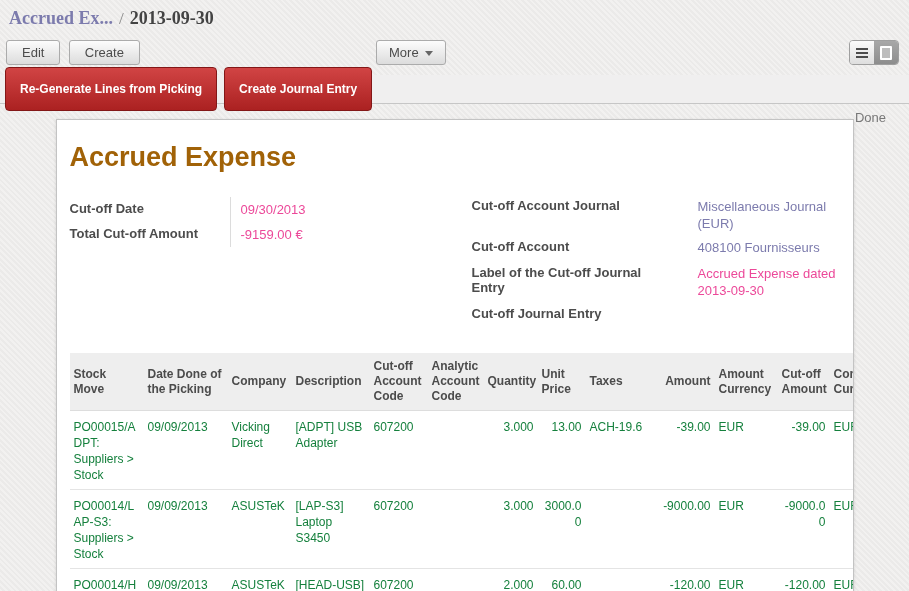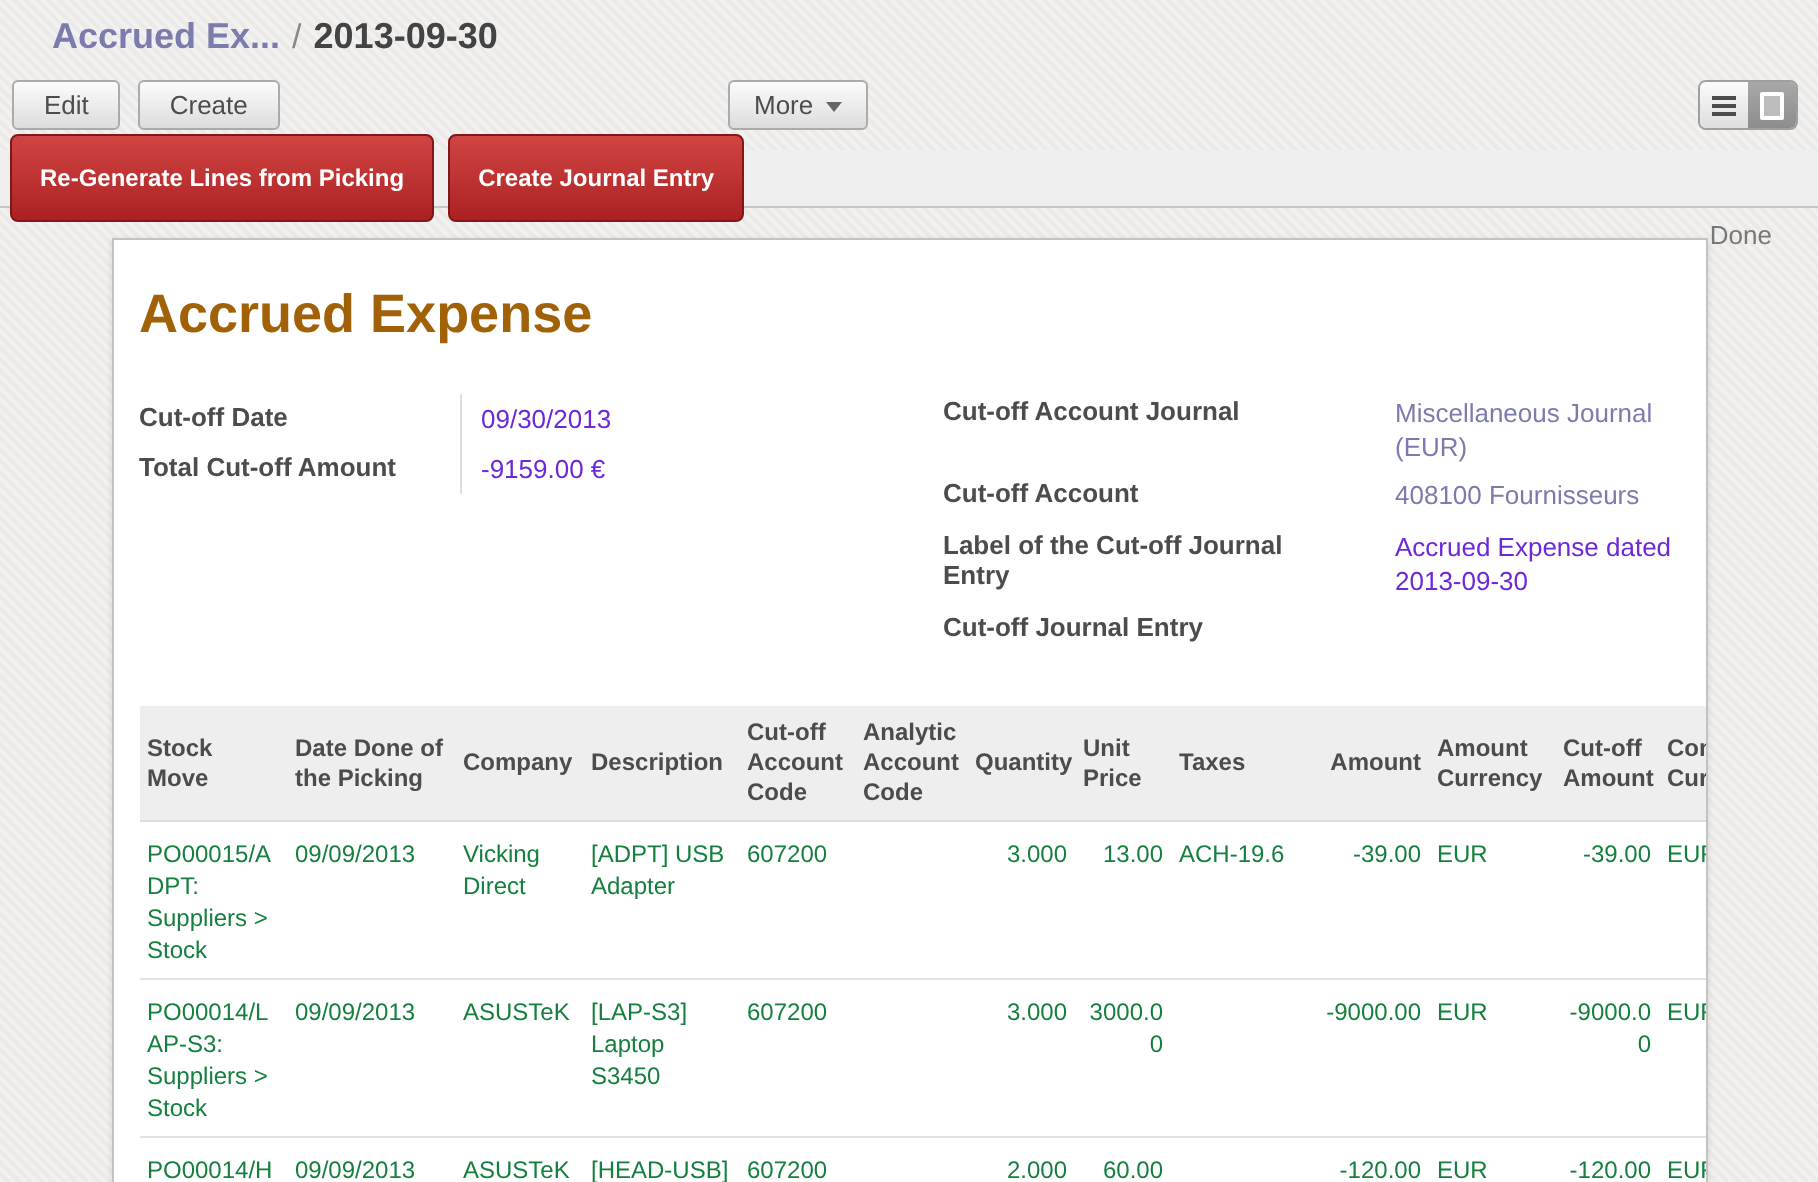--- a/index.html
+++ b/index.html
@@ -5,36 +5,36 @@
   * { margin:0; padding:0; box-sizing:border-box; }
   html,body { width:909px; height:591px; overflow:hidden; }
   body {
     font-family:"Liberation Sans", sans-serif;
     background-color:#eeedec;
     background-image:repeating-linear-gradient(45deg,#f2f1f0 0 2px,#ebeae9 2px 4px);
     color:#4c4c4c;
   }
 
   
-  .crumb-bar { padding:8px 0 0 26px; height:32px; }
+  .crumb-bar { padding:8px 0 0 9px; height:32px;font-family:Liberation Serif, serif; }
   .crumb-parent { color:#7c7bad; font-size:18px; font-weight:bold; text-decoration:none; cursor:pointer; }
   .crumb-sep { color:#888; font-size:17px; margin:0 6px; }
   .crumb-current { color:#434343; font-size:18px; font-weight:bold; }
 
   
   .toolbar { position:relative; padding:8px 6px 10px 6px; height:43px; }
   .btn {
     display:inline-block;
     background:linear-gradient(#fcfcfc,#dcdcdc);
     border:1px solid #ababab; border-radius:3px;
     padding:4px 15px; font-size:13px; color:#4c4c4c;
     font-family:"Liberation Sans",sans-serif; cursor:pointer;
   }
   .btn + .btn { margin-left:4px; }
-  .btn-more { position:absolute; left:360px; top:8px; padding:4px 12px; }
+  .btn-more { position:absolute; left:372px; top:8px; padding:4px 12px; }
   .caret { display:inline-block; width:0; height:0; margin-left:6px; vertical-align:middle;
     border-left:4px solid transparent; border-right:4px solid transparent; border-top:5px solid #666; }
   .vswitch { position:absolute; right:10px; top:8px; display:flex;
     border:1px solid #9f9f9f; border-radius:4px; overflow:hidden; height:25px; }
   .vbtn { width:24px; border:none; background:linear-gradient(#fbfbfb,#dedede);
     display:flex; align-items:center; justify-content:center; cursor:pointer; }
   .vbtn.active { background:linear-gradient(#a8a8a8,#8d8d8d); }
   .icon-list { display:block; width:12px; }
   .icon-list i { display:block; height:2px; background:#4c4c4c; margin:2px 0; }
   .icon-form { display:block; width:12px; height:14px; border:2px solid #fff; background:#bdbdbd; border-radius:1px; }
@@ -69,21 +69,21 @@
   .fgroups { display:flex; }
   .fg-left { width:402px; flex:none; }
   .fg-right { flex:1; }
   .frow { display:flex;gap:28px; }
   .fg-left .frow .flabel { width:132px; padding:4px 0; }
   .fg-left .frow .fvalue { flex:1; border-left:1px solid #dcdcdc; padding:4px 0 4px 10px; margin-right:40px; }
   .fg-right .frow { margin-bottom:5px; min-height:21px; }
   .fg-right .frow .flabel { width:198px; flex:none; padding:1px 0; }
   .fg-right .frow .fvalue { flex:1; padding:1px 0; }
   .flabel { font-size:13px; font-weight:bold; color:#4c4c4c; }
-  .fvalue { font-size:13px; color:#6d28d9; line-height:17px; }
+  .fvalue { font-size:13px; color:#ec4899; line-height:17px; }
   .fvalue.link { color:#7c7bad; cursor:pointer; }
 
   
   .list-wrap { width:783px; overflow:hidden; margin-top:22px; }
   table.o-list { width:821px; table-layout:fixed; border-collapse:collapse; }
   .o-list thead th {
     background:#eeeeee; font-size:12px; font-weight:bold; color:#4c4c4c;
     text-align:left; vertical-align:middle; padding:6px 4px; line-height:15px;
     border-bottom:1px solid #dddddd;
   }

